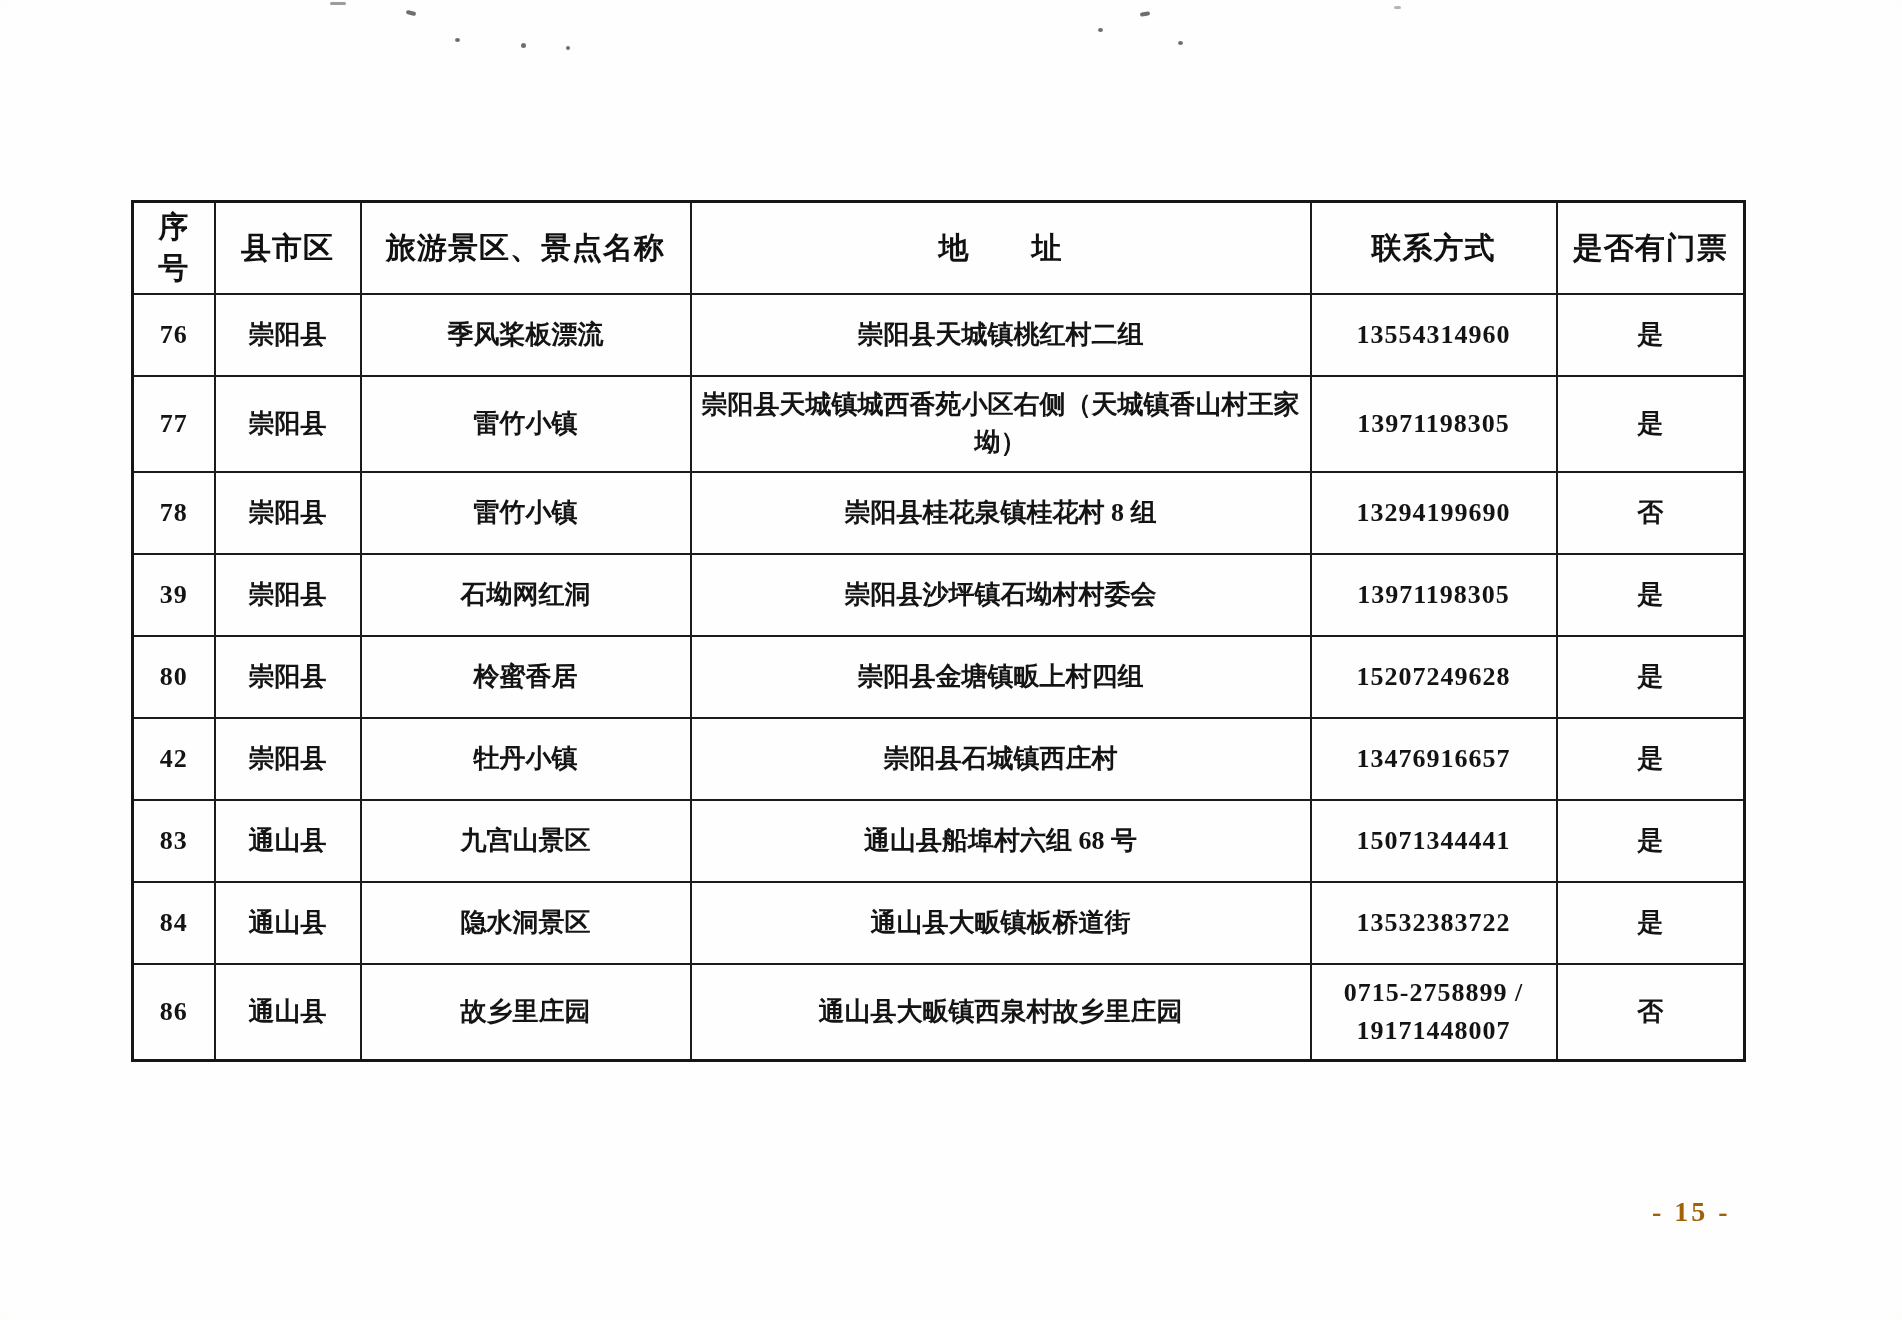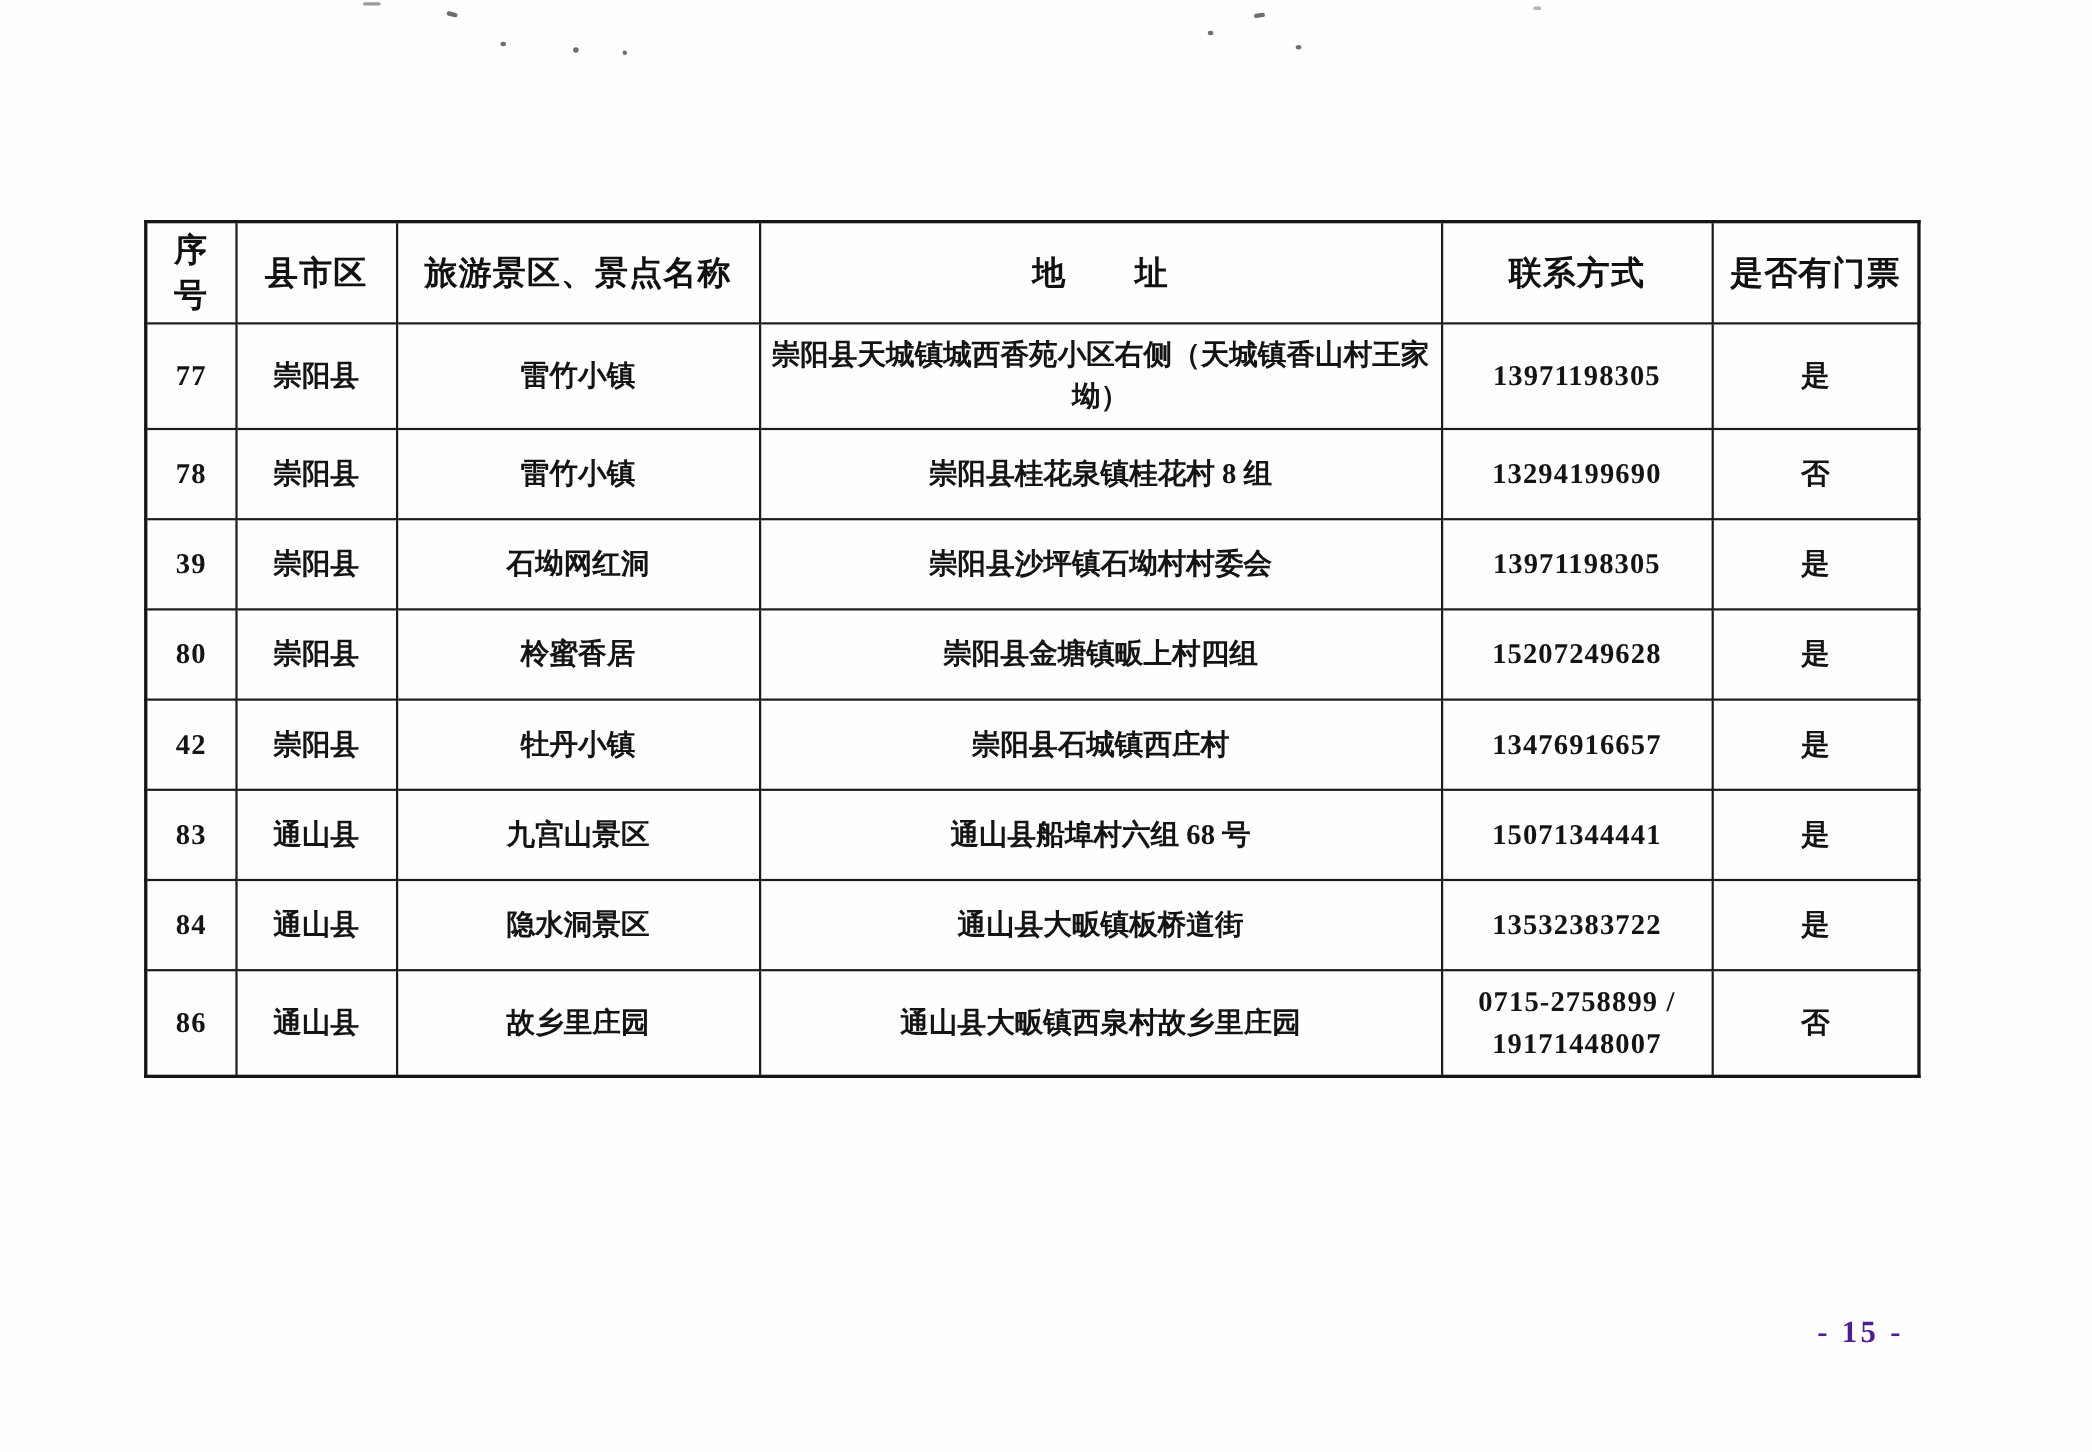--- a/index.html
+++ b/index.html
@@ -60,21 +60,21 @@
     font-weight: 600;
   }
   td.cell-addr { padding: 4px 14px; }
   .page-number {
     position: absolute;
     left: 1652px;
     top: 1196px;
     font-size: 28px;
     font-family: "Liberation Serif", serif;
     letter-spacing: 3px;
-    color: #4c1d95;
+    color: #a16207;
     font-weight: 600;
   }
   
   .speck {
     position: absolute;
     background: #4a4a4a;
     border-radius: 50%;
     opacity: 0.8;
   }
   .speck.dash { border-radius: 2px; }
@@ -107,20 +107,28 @@
       <tr>
         <th>序号</th>
         <th>县市区</th>
         <th>旅游景区、景点名称</th>
         <th>地　　址</th>
         <th>联系方式</th>
         <th>是否有门票</th>
       </tr>
     </thead>
     <tbody>
+      <tr>
+        <td class="cell-num">76</td>
+        <td>崇阳县</td>
+        <td>季风桨板漂流</td>
+        <td class="cell-addr">崇阳县天城镇桃红村二组</td>
+        <td class="cell-contact">13554314960</td>
+        <td>是</td>
+      </tr>
       <tr class="tall">
         <td class="cell-num">77</td>
         <td>崇阳县</td>
         <td>雷竹小镇</td>
         <td class="cell-addr">崇阳县天城镇城西香苑小区右侧（天城镇香山村王家坳）</td>
         <td class="cell-contact">13971198305</td>
         <td>是</td>
       </tr>
       <tr>
         <td class="cell-num">78</td>

